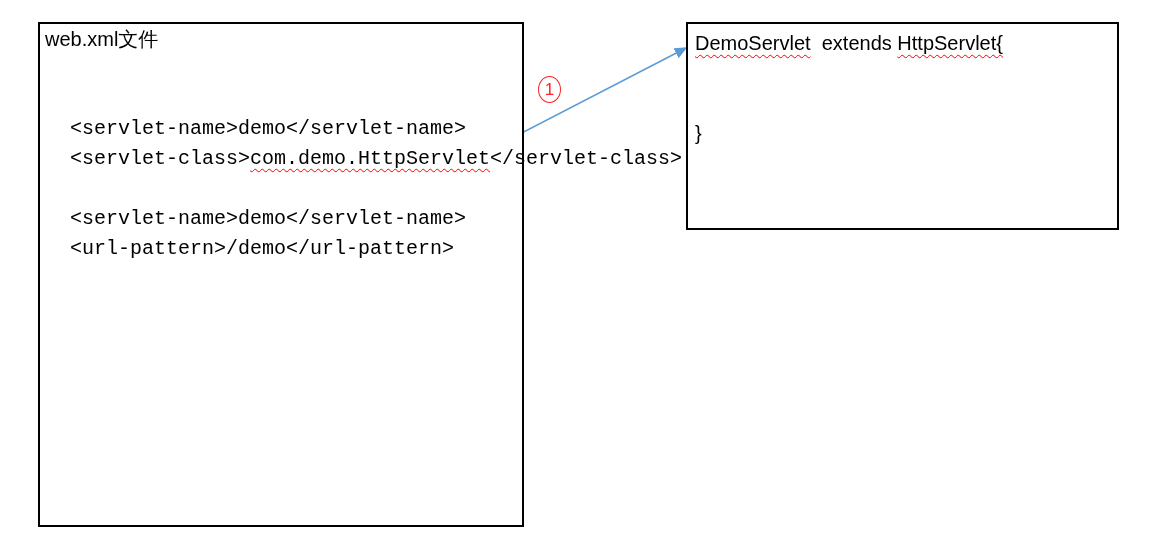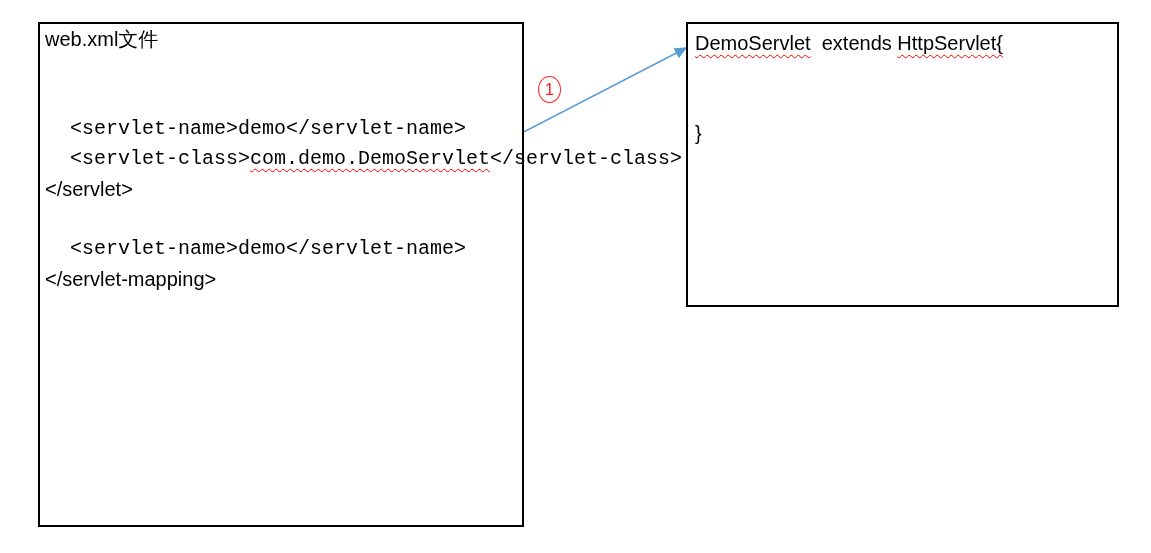--- a/index.html
+++ b/index.html
@@ -27,21 +27,21 @@
     top: 22px;
     width: 486px;
     height: 505px;
     padding: 0 0 0 5px;
     margin-left: 28px;
   }
   #right-box {
     left: 686px;
     top: 22px;
     width: 433px;
-    height: 285px;
+    height: 208px;
     padding: 4px 17px 0 7px;
   }
   .line {
     height: 30px;
     line-height: 30px;
     font-size: 20px;
     white-space: pre;
   }
   .indent {
     padding-left: 25px;
@@ -94,25 +94,24 @@
 
   <div id="step-circle">
     <span>1</span>
   </div>
 
   <div id="left-box" class="box">
     <div class="line">web.xml文件</div>
     <div class="line"></div>
     <div class="line"></div>
     <div class="line indent">&lt;servlet-name&gt;demo&lt;/servlet-name&gt;</div>
-    <div class="line indent"><span>&lt;servlet-class&gt;</span><span class="misspell">com.demo.DemoServlet</span><span>&lt;/servlet-class&gt;</span></div>
-    <div class="line">&lt;/servlet&gt;</div>
+    <div class="line indent"><span>&lt;servlet-class&gt;</span><span class="misspell">com.demo.HttpServlet</span><span>&lt;/servlet-class&gt;</span></div>
     <div class="line"></div>
     <div class="line indent">&lt;servlet-name&gt;demo&lt;/servlet-name&gt;</div>
-    <div class="line">&lt;/servlet-mapping&gt;</div>
+    <div class="line indent">&lt;url-pattern&gt;/demo&lt;/url-pattern&gt;</div>
   </div>
 
   <div id="right-box" class="box">
     <div class="line"><span class="misspell">DemoServlet</span><span>  extends </span><span class="misspell">HttpServlet{</span></div>
     <div class="line"></div>
     <div class="line"></div>
     <div class="line">}</div>
   </div>
 
 </div>

